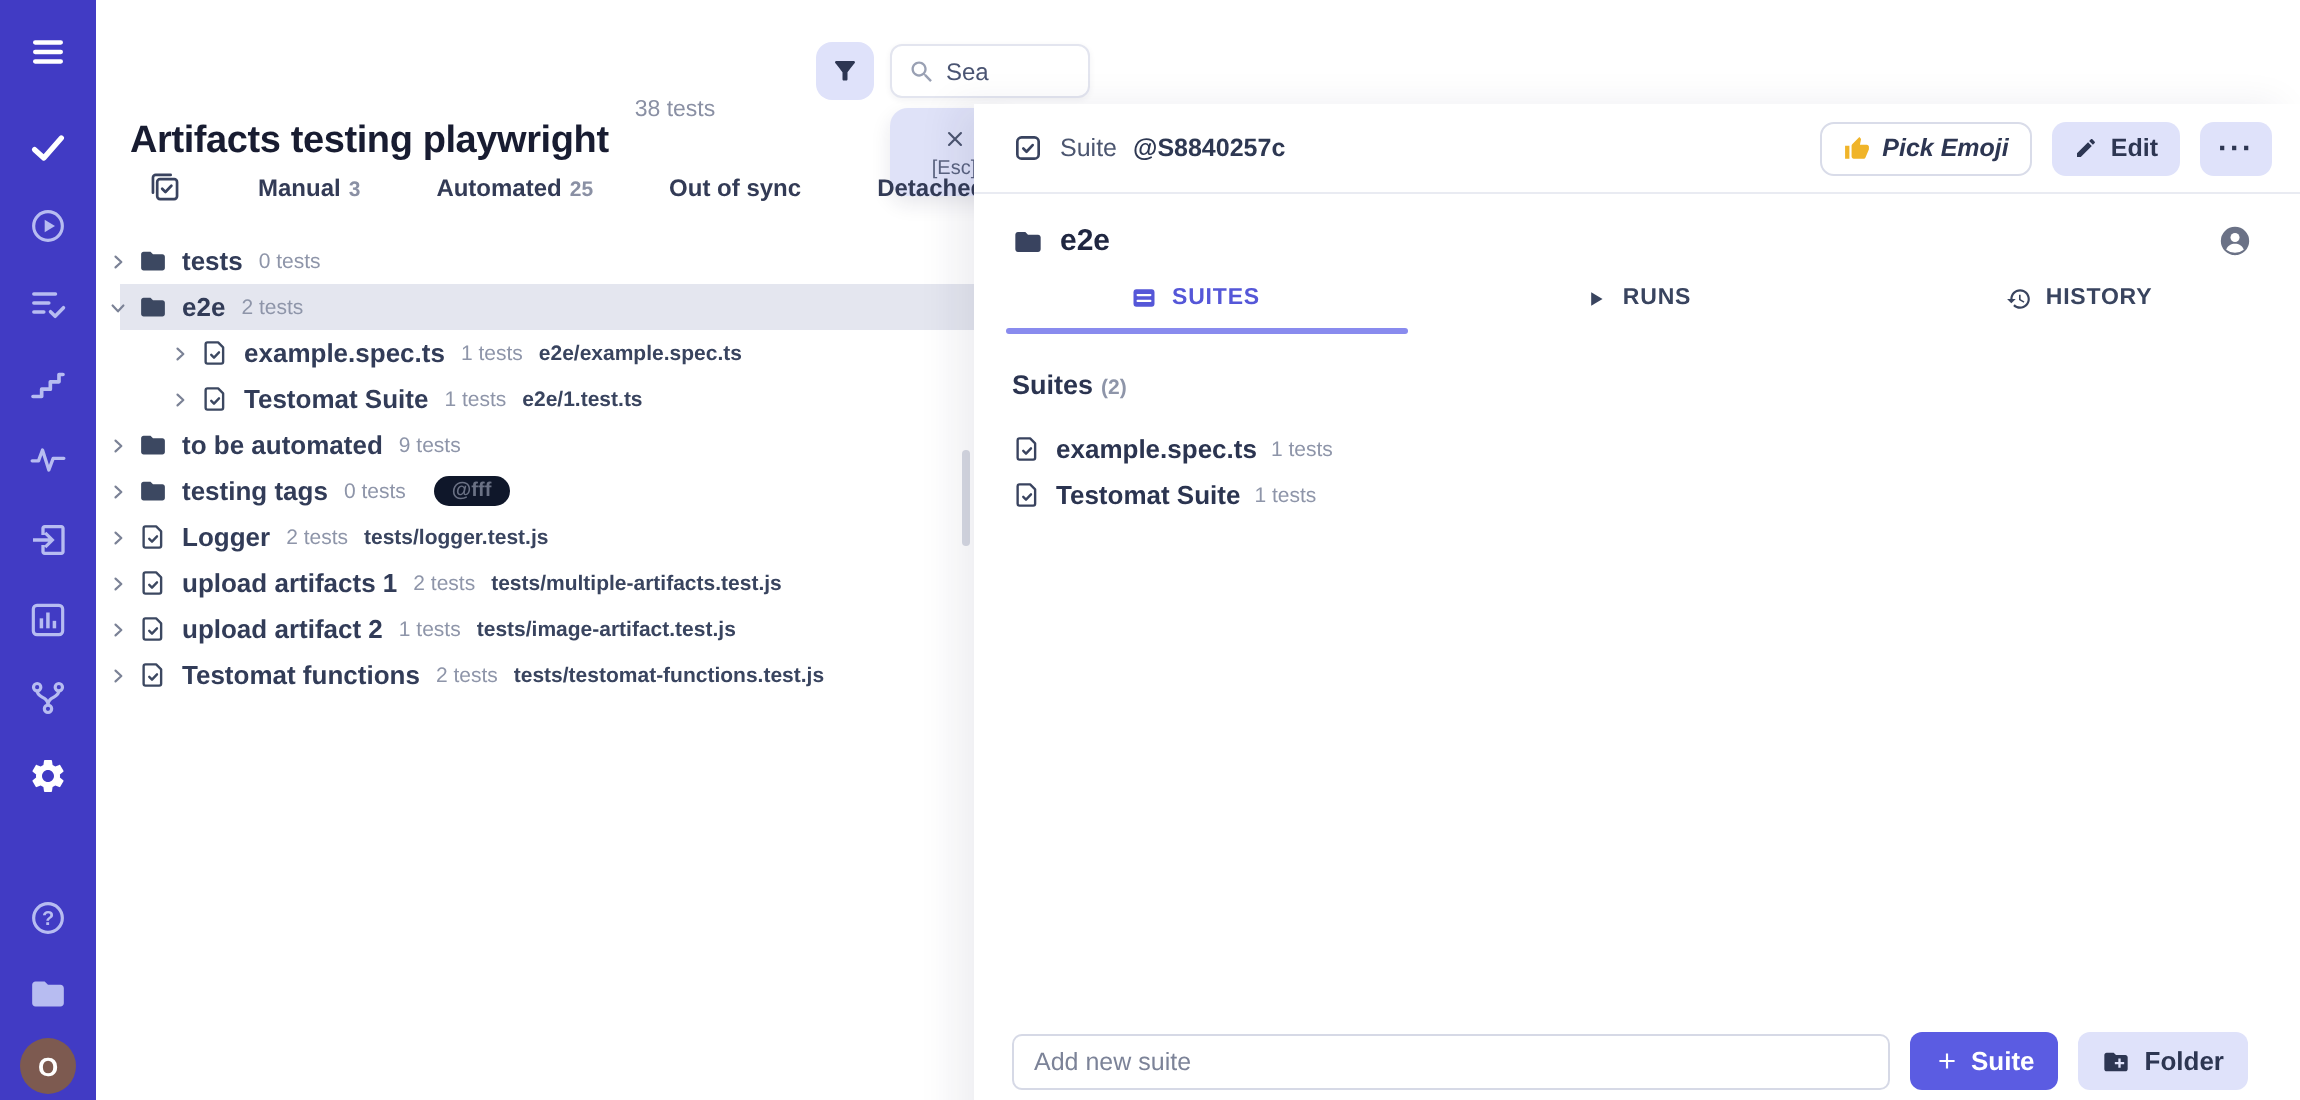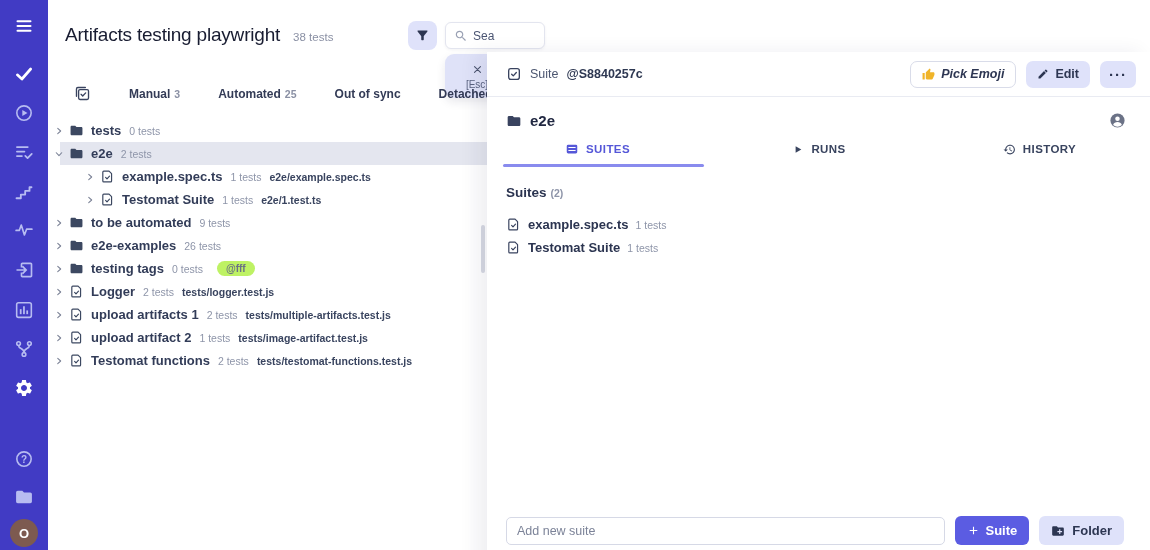--- a/index.html
+++ b/index.html
@@ -14,21 +14,21 @@
   .s-menu{top:16px;} .s-check{top:64px;} .s-play{top:103px;} .s-listcheck{top:142px;}
   .s-steps{top:182px;} .s-pulse{top:220px;} .s-import{top:260px;} .s-chart{top:300px;}
   .s-branch{top:339px;} .s-gear{top:378px;} .s-help{top:449px;} .s-folder{top:487px;}
   .s-avatar { position:absolute; left:10px; top:519px; width:28px; height:28px; border-radius:50%;
     background:#7d5a50; color:#fff; display:flex; align-items:center; justify-content:center;
     font-size:13px; font-weight:700; cursor:pointer; }
 
   
   .leftpanel { position:absolute; left:48px; top:0; width:1102px; height:550px; background:#fff; }
   .lp-head { position:absolute; left:17px; top:24px; display:flex; align-items:center; gap:13px; }
-  .lp-title { font-size:19px; font-weight:400; color:#181c31; letter-spacing:-0.2px; white-space:nowrap; }
+  .lp-title { font-size:19px; font-weight:700; color:#181c31; letter-spacing:-0.2px; white-space:nowrap;margin-top:36px; }
   .lp-count { font-size:11.5px; color:#8a90a4; margin-top:4px; white-space:nowrap; }
   .filter-btn { position:absolute; left:360px; top:21px; width:29px; height:29px; background:#dfe2fa;
     border:none; border-radius:8px; display:flex; align-items:center; justify-content:center; cursor:pointer; color:#2d3652; }
   .searchbox { position:absolute; left:397px; top:22px; width:100px; height:27px; background:#fff;
     border:1px solid #e3e5ef; border-radius:6px; display:flex; align-items:center; gap:5px; padding:0 8px;
     box-shadow:0 1px 3px rgba(30,34,70,.06); color:#99a0b3; }
   .searchbox input { border:none; outline:none; width:60px; font-size:12px; color:#3b445c; font-family:inherit; background:transparent; }
   .searchbox input::placeholder { color:#4a5472; }
   .esc-tip { position:absolute; left:397px; top:54px; width:64px; height:44px; background:#dfe2f8;
     border-radius:9px; display:flex; flex-direction:column; align-items:center; justify-content:center;
@@ -44,21 +44,21 @@
 
   .tree { position:absolute; left:0; top:119px; width:439px; }
   .trow { height:23px; display:flex; align-items:center; padding-left:6px; cursor:pointer; white-space:nowrap; }
   .trow.sel { background:linear-gradient(to right, transparent 12px, #e4e6ef 12px); }
   .trow.child { padding-left:37px; }
   .chev { width:14px; flex:none; color:#7b8296; display:flex; align-items:center; }
   .ticon { width:15px; height:15px; flex:none; margin:0 7px 0 1px; color:#3c4861; }
   .tname { font-size:13px; font-weight:700; color:#323c58; }
   .tcount { font-size:10.5px; color:#8e95a9; margin-left:8px; }
   .tpath { font-size:10.5px; font-weight:700; color:#39445f; margin-left:8px; }
-  .badge { margin-left:14px; background:#bef264; color:#6a7184; font-size:10px; font-weight:700;
+  .badge { margin-left:14px; background:#0f172a; color:#6a7184; font-size:10px; font-weight:700;
     padding:2px 9px; border-radius:9px; }
   .lp-scroll { position:absolute; left:433px; top:225px; width:4px; height:48px; background:#d7dae3; border-radius:2px; cursor:pointer; }
 
   
   .rightpanel { position:absolute; left:487px; top:12px; width:663px; height:550px; background:#fff;
     box-shadow:-10px 0 18px rgba(26,29,66,.07); z-index:5;margin-top:40px; }
   .rp-header { height:45px; border-bottom:1px solid #e9ebf2; display:flex; align-items:center; padding:0 14px 0 19px; }
   .rp-type { display:flex; align-items:center; gap:8px; }
   .rp-type-icon { color:#39435f; }
   .rp-type-label { font-size:12.5px; color:#4c5670; }
@@ -312,34 +312,20 @@
       <span class="chev">
           <svg viewBox="0 0 24 24" width="10" height="10" fill="none" stroke="currentColor" stroke-width="2.6" stroke-linecap="round" stroke-linejoin="round">
             <path d="M9 5.5l7 6.5-7 6.5"></path>
           </svg>
         </span>
       <span class="ticon">
           <svg viewBox="0 0 24 24" width="15" height="15" fill="currentColor">
             <path d="M10 4.5H4.5c-1.1 0-2 .9-2 2v11c0 1.1.9 2 2 2h15c1.1 0 2-.9 2-2v-9c0-1.1-.9-2-2-2H12l-2-2z"></path>
           </svg>
         </span>
-      <span class="tname">e2e-examples</span>
-      <span class="tcount">26 tests</span>
-    </div>
-    <div class="trow">
-      <span class="chev">
-          <svg viewBox="0 0 24 24" width="10" height="10" fill="none" stroke="currentColor" stroke-width="2.6" stroke-linecap="round" stroke-linejoin="round">
-            <path d="M9 5.5l7 6.5-7 6.5"></path>
-          </svg>
-        </span>
-      <span class="ticon">
-          <svg viewBox="0 0 24 24" width="15" height="15" fill="currentColor">
-            <path d="M10 4.5H4.5c-1.1 0-2 .9-2 2v11c0 1.1.9 2 2 2h15c1.1 0 2-.9 2-2v-9c0-1.1-.9-2-2-2H12l-2-2z"></path>
-          </svg>
-        </span>
       <span class="tname">testing tags</span>
       <span class="tcount">0 tests</span>
       <span class="badge">@fff</span>
     </div>
     <div class="trow">
       <span class="chev">
           <svg viewBox="0 0 24 24" width="10" height="10" fill="none" stroke="currentColor" stroke-width="2.6" stroke-linecap="round" stroke-linejoin="round">
             <path d="M9 5.5l7 6.5-7 6.5"></path>
           </svg>
         </span>

